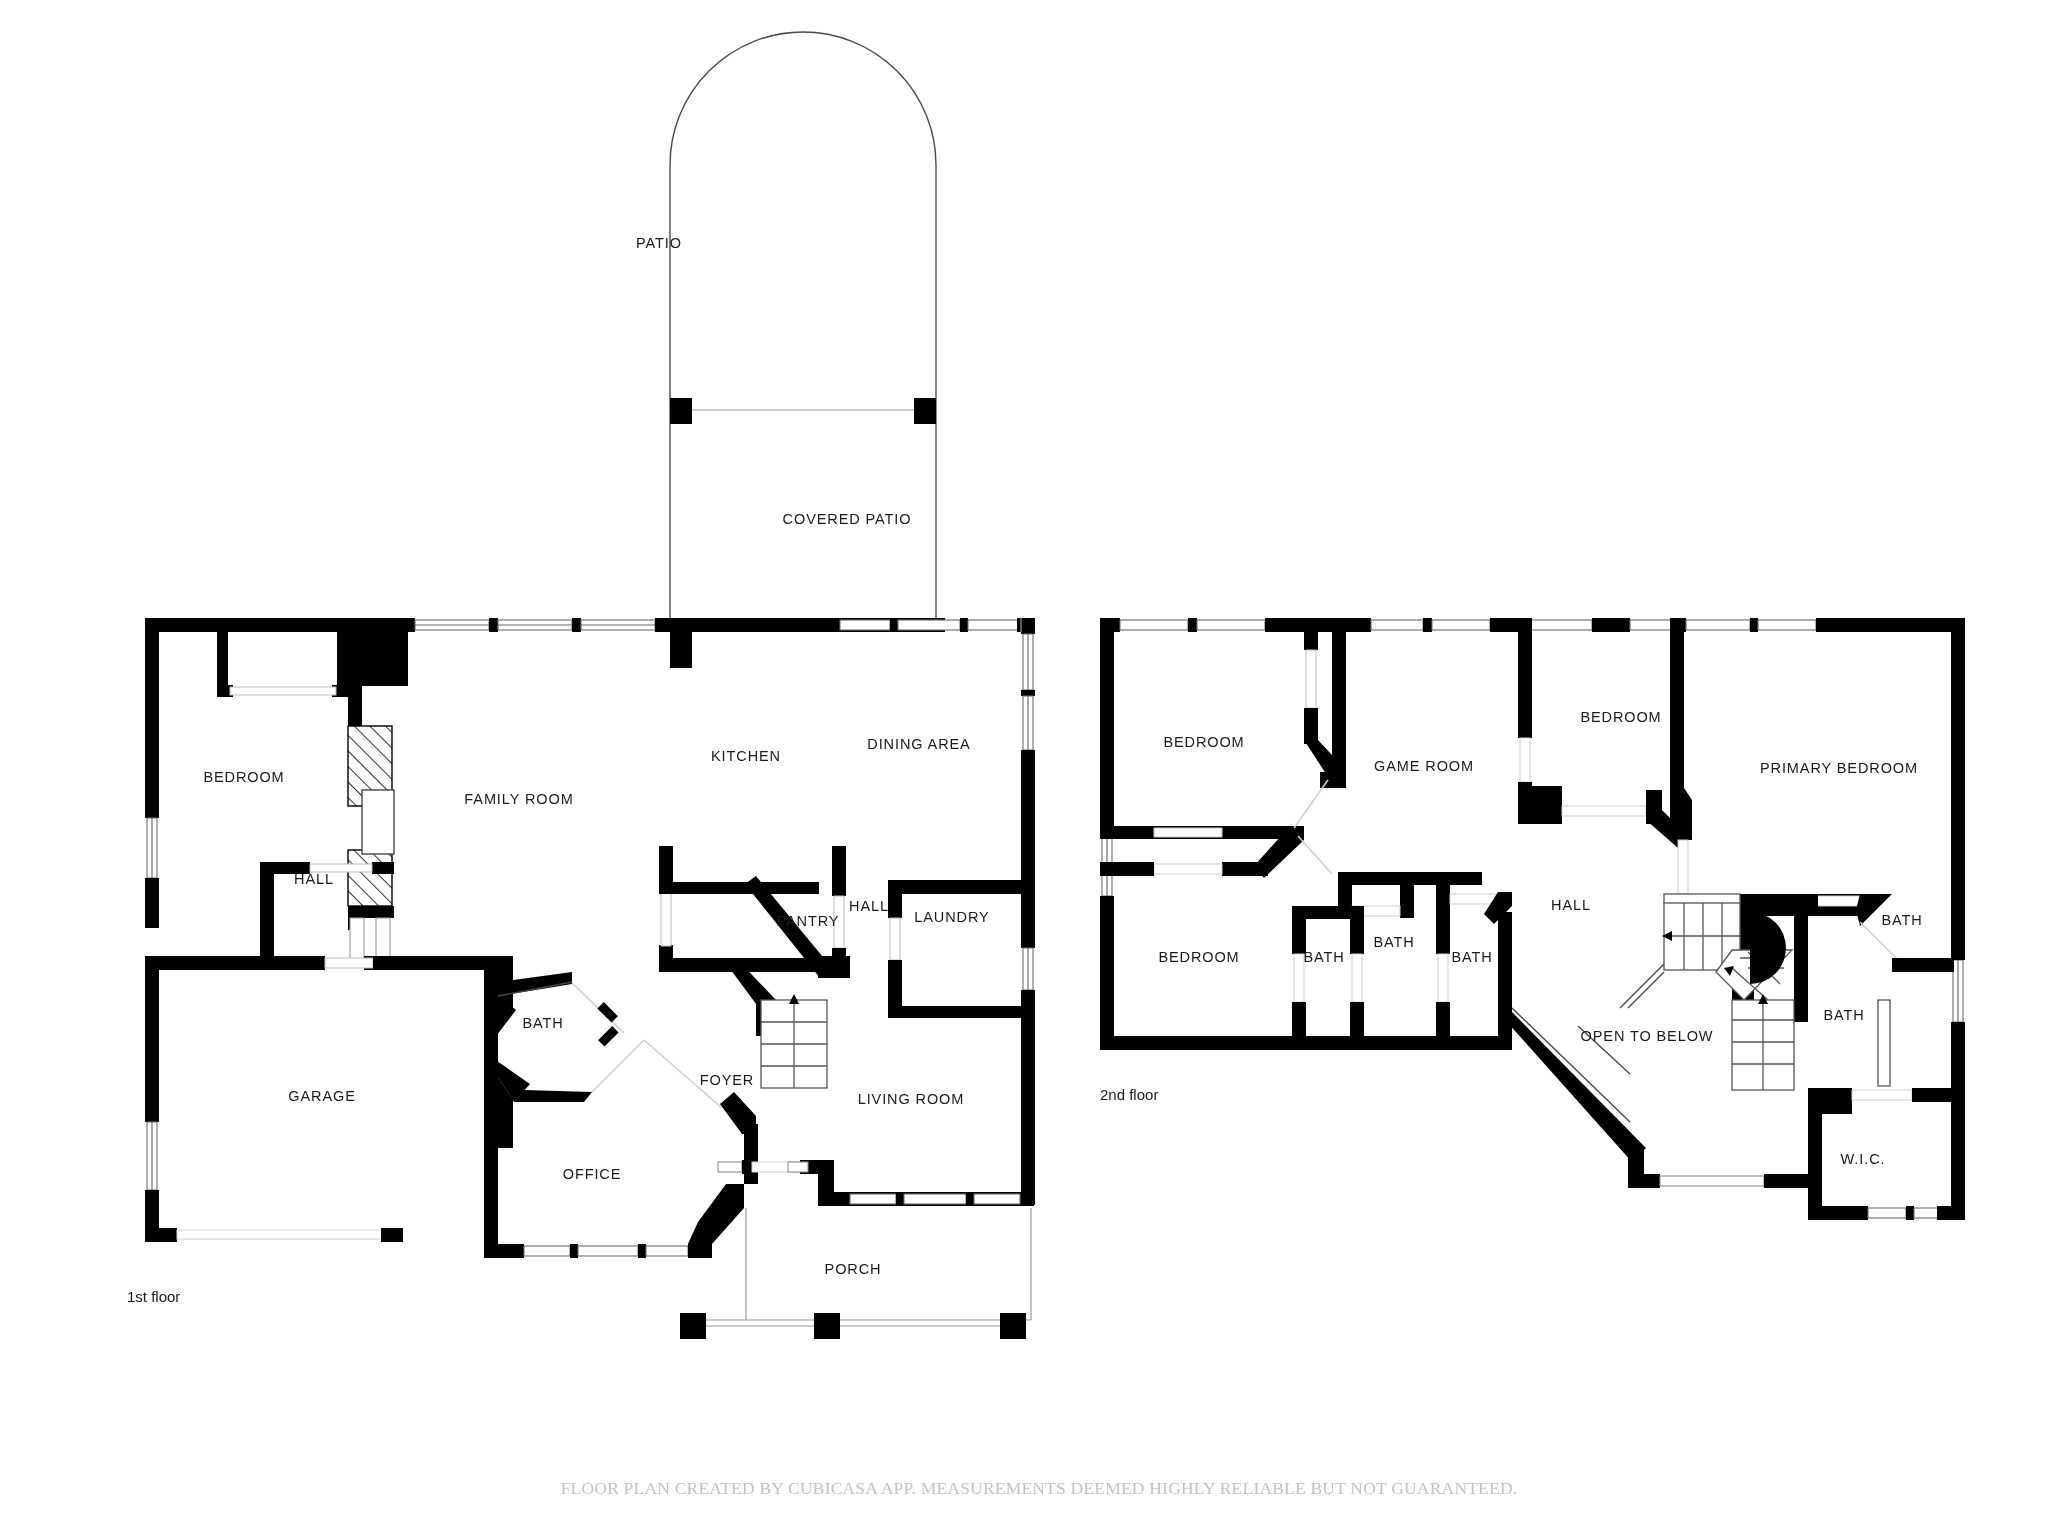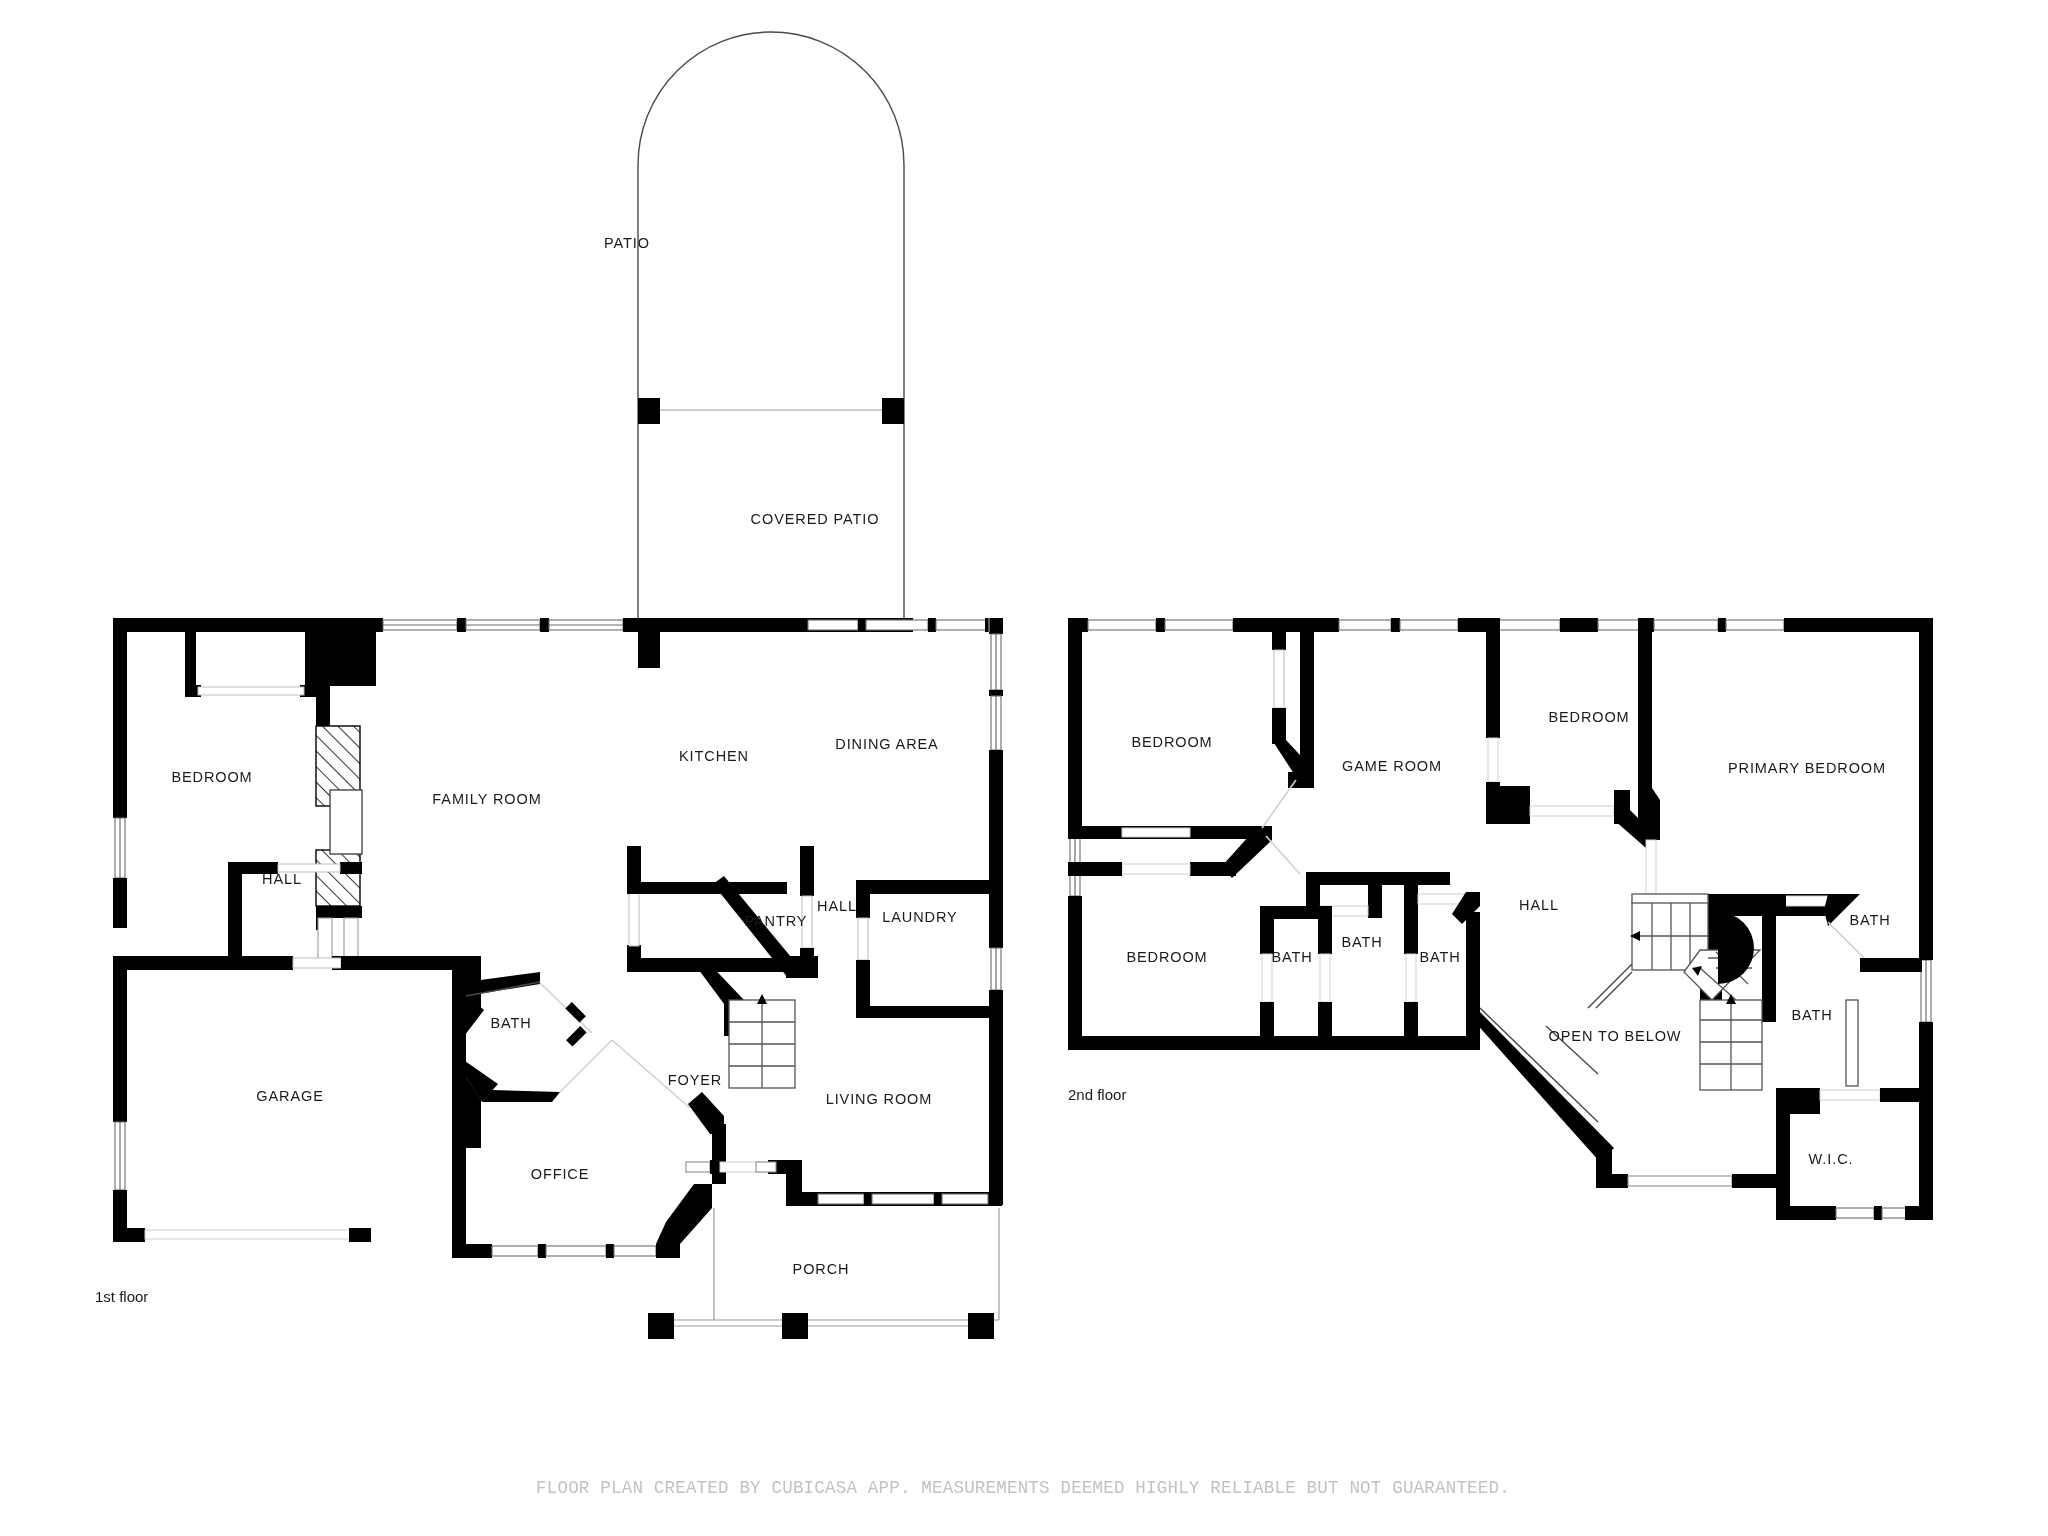--- a/index.html
+++ b/index.html
@@ -10,20 +10,21 @@
   body {
     width: 2048px;
     height: 1536px;
     font-family: "Liberation Sans", sans-serif;
     overflow: hidden;
     position: relative;
   }
   #plan-root {
     position: absolute;
     inset: 0;
+    margin-left: 32px;
   }
   svg.floorplan {
     display: block;
     width: 2048px;
     height: 1536px;
   }
   .wall      { fill: #000000; stroke: none; }
   .thinline  { fill: none; stroke: #4a4a4a; stroke-width: 1.4; }
   .thinline-lite { fill: none; stroke: #9a9a9a; stroke-width: 1.2; }
   .winline   { fill: none; stroke: #6d6d6d; stroke-width: 1.2; }
@@ -46,21 +47,21 @@
     fill: #1a1a1a;
     text-anchor: start;
     dominant-baseline: middle;
   }
   .footer-note {
     position: absolute;
     left: 0;
     right: 2px;
     top: 1478px;
     text-align: center;
-    font-family: Liberation Mono, monospace;
+    font-family: Liberation Serif, serif;
     font-size: 17.5px;
     letter-spacing: 0.2px;
     color: #c2c2c2;
     white-space: nowrap;
   }
 </style>
 </head>
 <body>
 
 <div id="plan-root">

